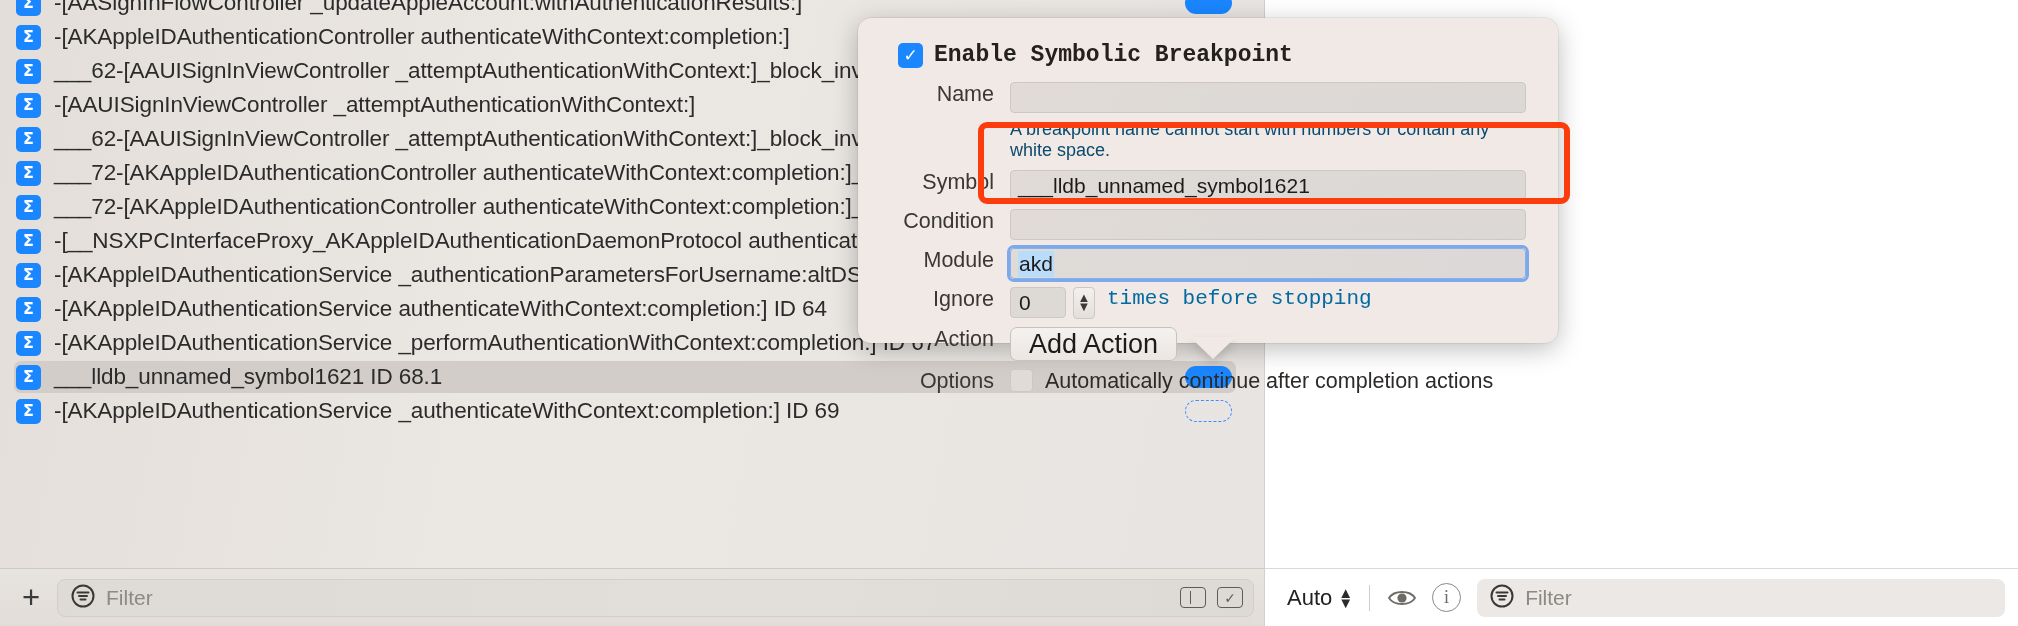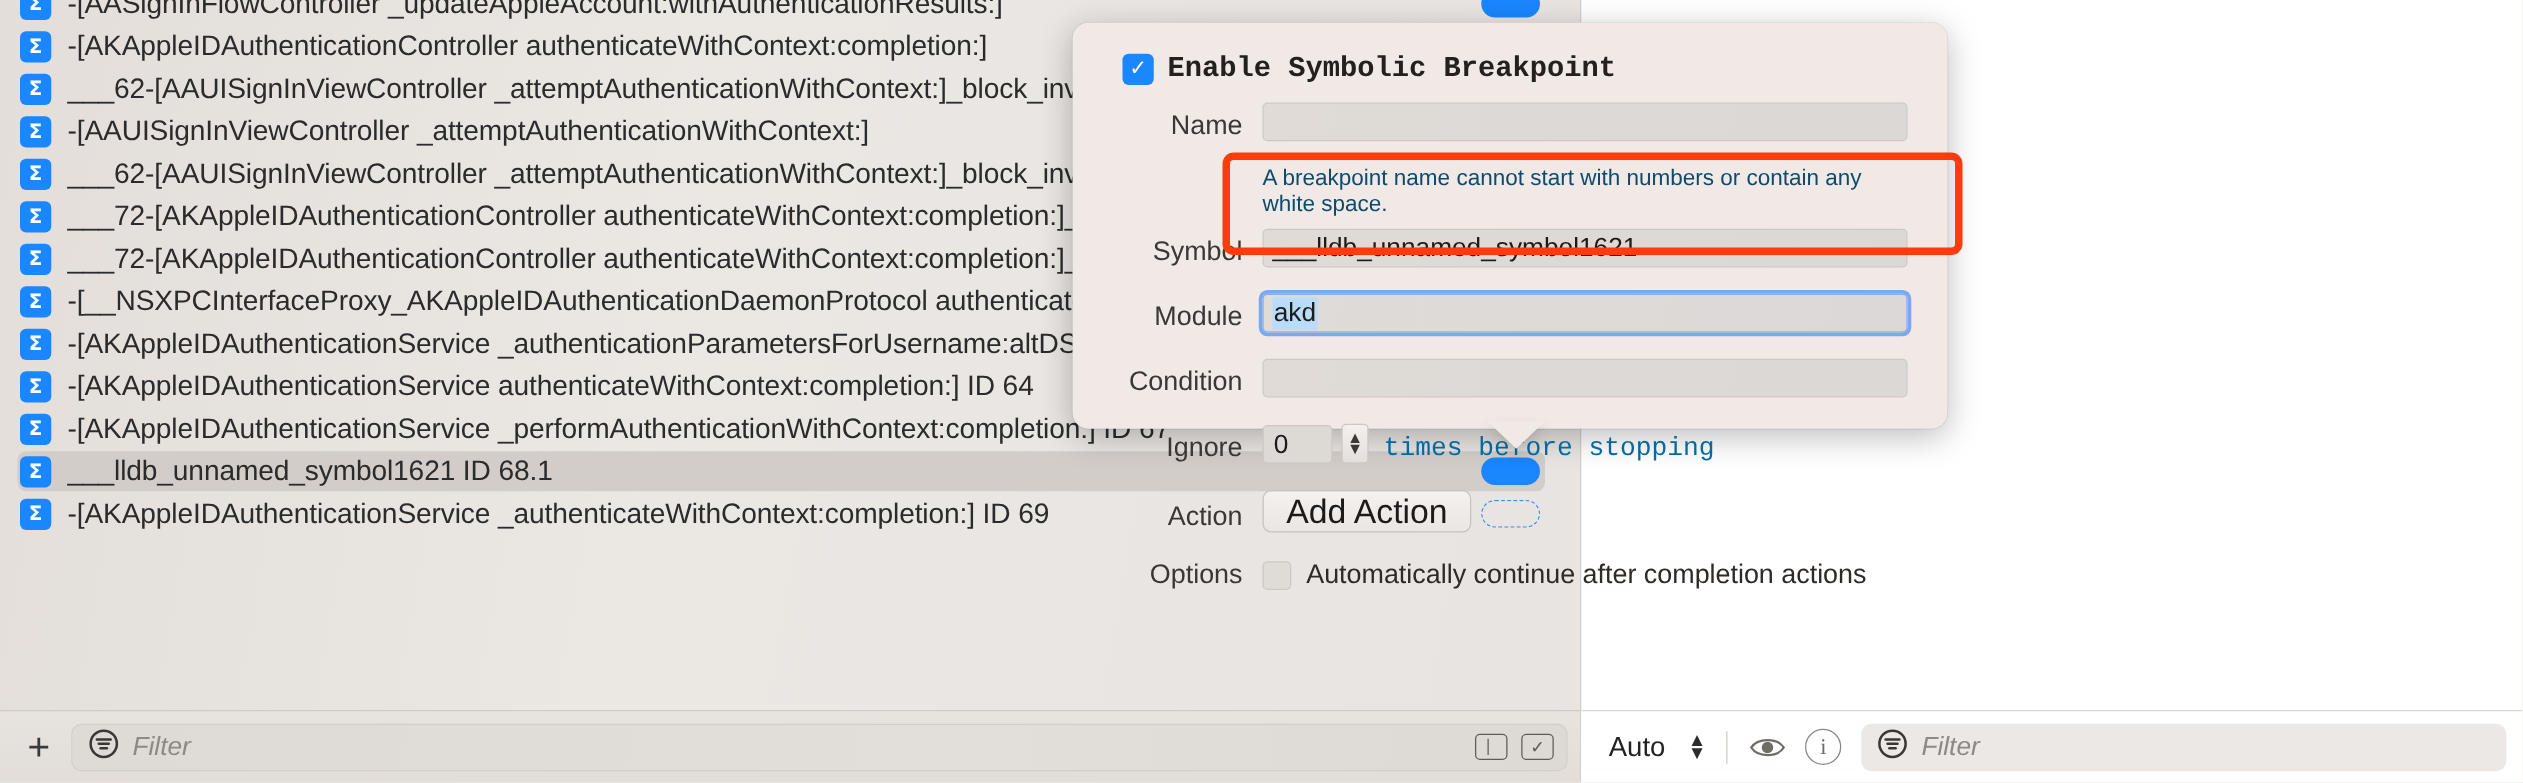--- a/index.html
+++ b/index.html
@@ -114,21 +114,20 @@
     border: 1px solid #d3cec9;
     display: flex;
     align-items: center;
     padding: 0 10px 0 12px;
     box-sizing: border-box;
   }
   .filter-placeholder {
     margin-left: 10px;
     font-size: 21px;
     color: #8d8984;
-    font-style: italic;
   }
   .filter-right-icons {
     margin-left: auto;
     display: flex;
     align-items: center;
     gap: 11px;
   }
   .mini-glyph {
     width: 26px; height: 21px;
     border: 1.8px solid #5f5b57;
@@ -164,21 +163,21 @@
     background: #ffffff;
     border-top: 1px solid #dcd8d3;
     display: flex;
     align-items: center;
     padding: 0 14px;
     box-sizing: border-box;
   }
   .auto-control {
     display: flex;
     align-items: center;
-    gap: 16px;
+    gap: 4px;
     font-size: 22px;
     color: #222;
     padding-left: 8px;
     justify-content: center;
   }
   .stepper-chevrons {
     display: flex;
     flex-direction: column;
     line-height: 0.62;
     font-size: 15px;
@@ -256,22 +255,22 @@
     line-height: 1;
   }
   .pop-title {
     font-size: 23px;
     font-weight: bold;
     color: #23201e;
     font-family: Liberation Mono, monospace;
   }
   .form-row {
     display: flex;
-    align-items: flex-end;
-    margin-bottom: 21px;
+    align-items: flex-start;
+    margin-bottom: 8px;
   }
   .form-label {
     width: 130px;
     text-align: right;
     padding-right: 16px;
     font-size: 21.5px;
     color: #3a3734;
     box-sizing: border-box;
     flex: 0 0 auto;
   }
@@ -524,29 +523,29 @@
     <div class="hint-row">
       <div class="hint-text">A breakpoint name cannot start with numbers or contain any white space.</div>
     </div>
 
     <div class="form-row">
       <div class="form-label">Symbol</div>
       <div class="text-field">___lldb_unnamed_symbol1621</div>
     </div>
 
     <div class="form-row">
+      <div class="form-label">Condition</div>
+      <div class="text-field"></div>
+    </div>
+
+    <div class="form-row">
       <div class="form-label">Module</div>
       <div class="text-field focused">
           <span class="sel-text">akd</span>
         </div>
-    </div>
-
-    <div class="form-row">
-      <div class="form-label">Condition</div>
-      <div class="text-field"></div>
     </div>
 
     <div class="form-row">
       <div class="form-label">Ignore</div>
       <div class="ignore-field">0</div>
       <div class="micro-stepper">
         <span>▲</span>
         <span>▼</span>
       </div>
       <div class="ignore-suffix">times before stopping</div>

